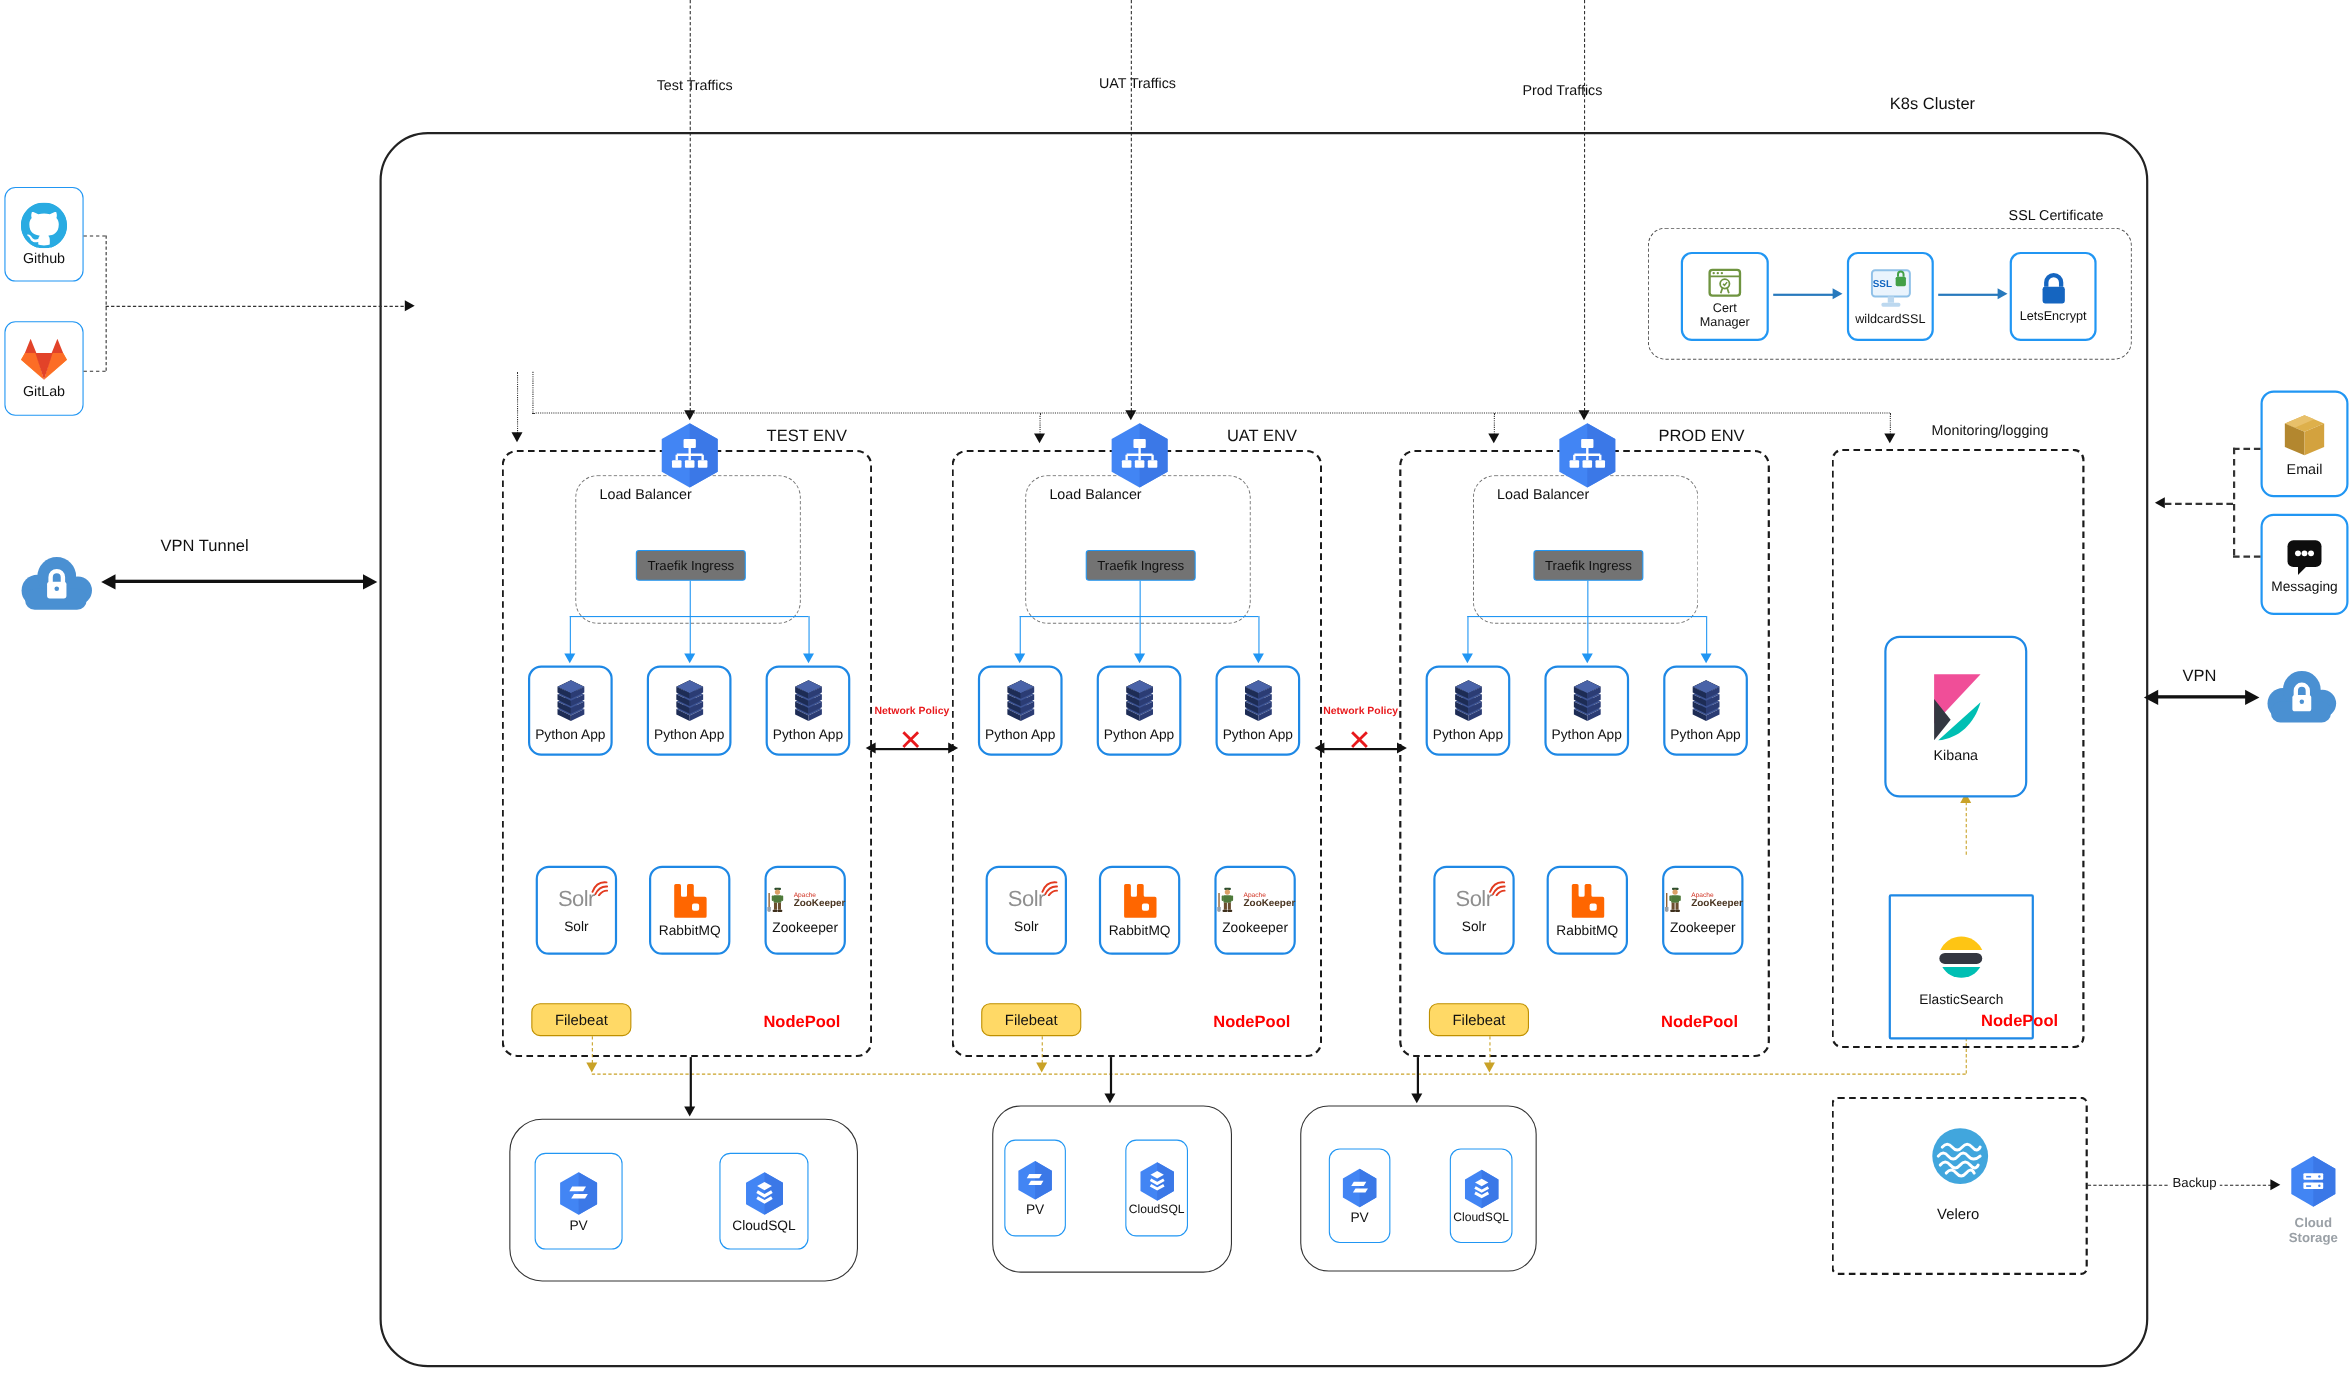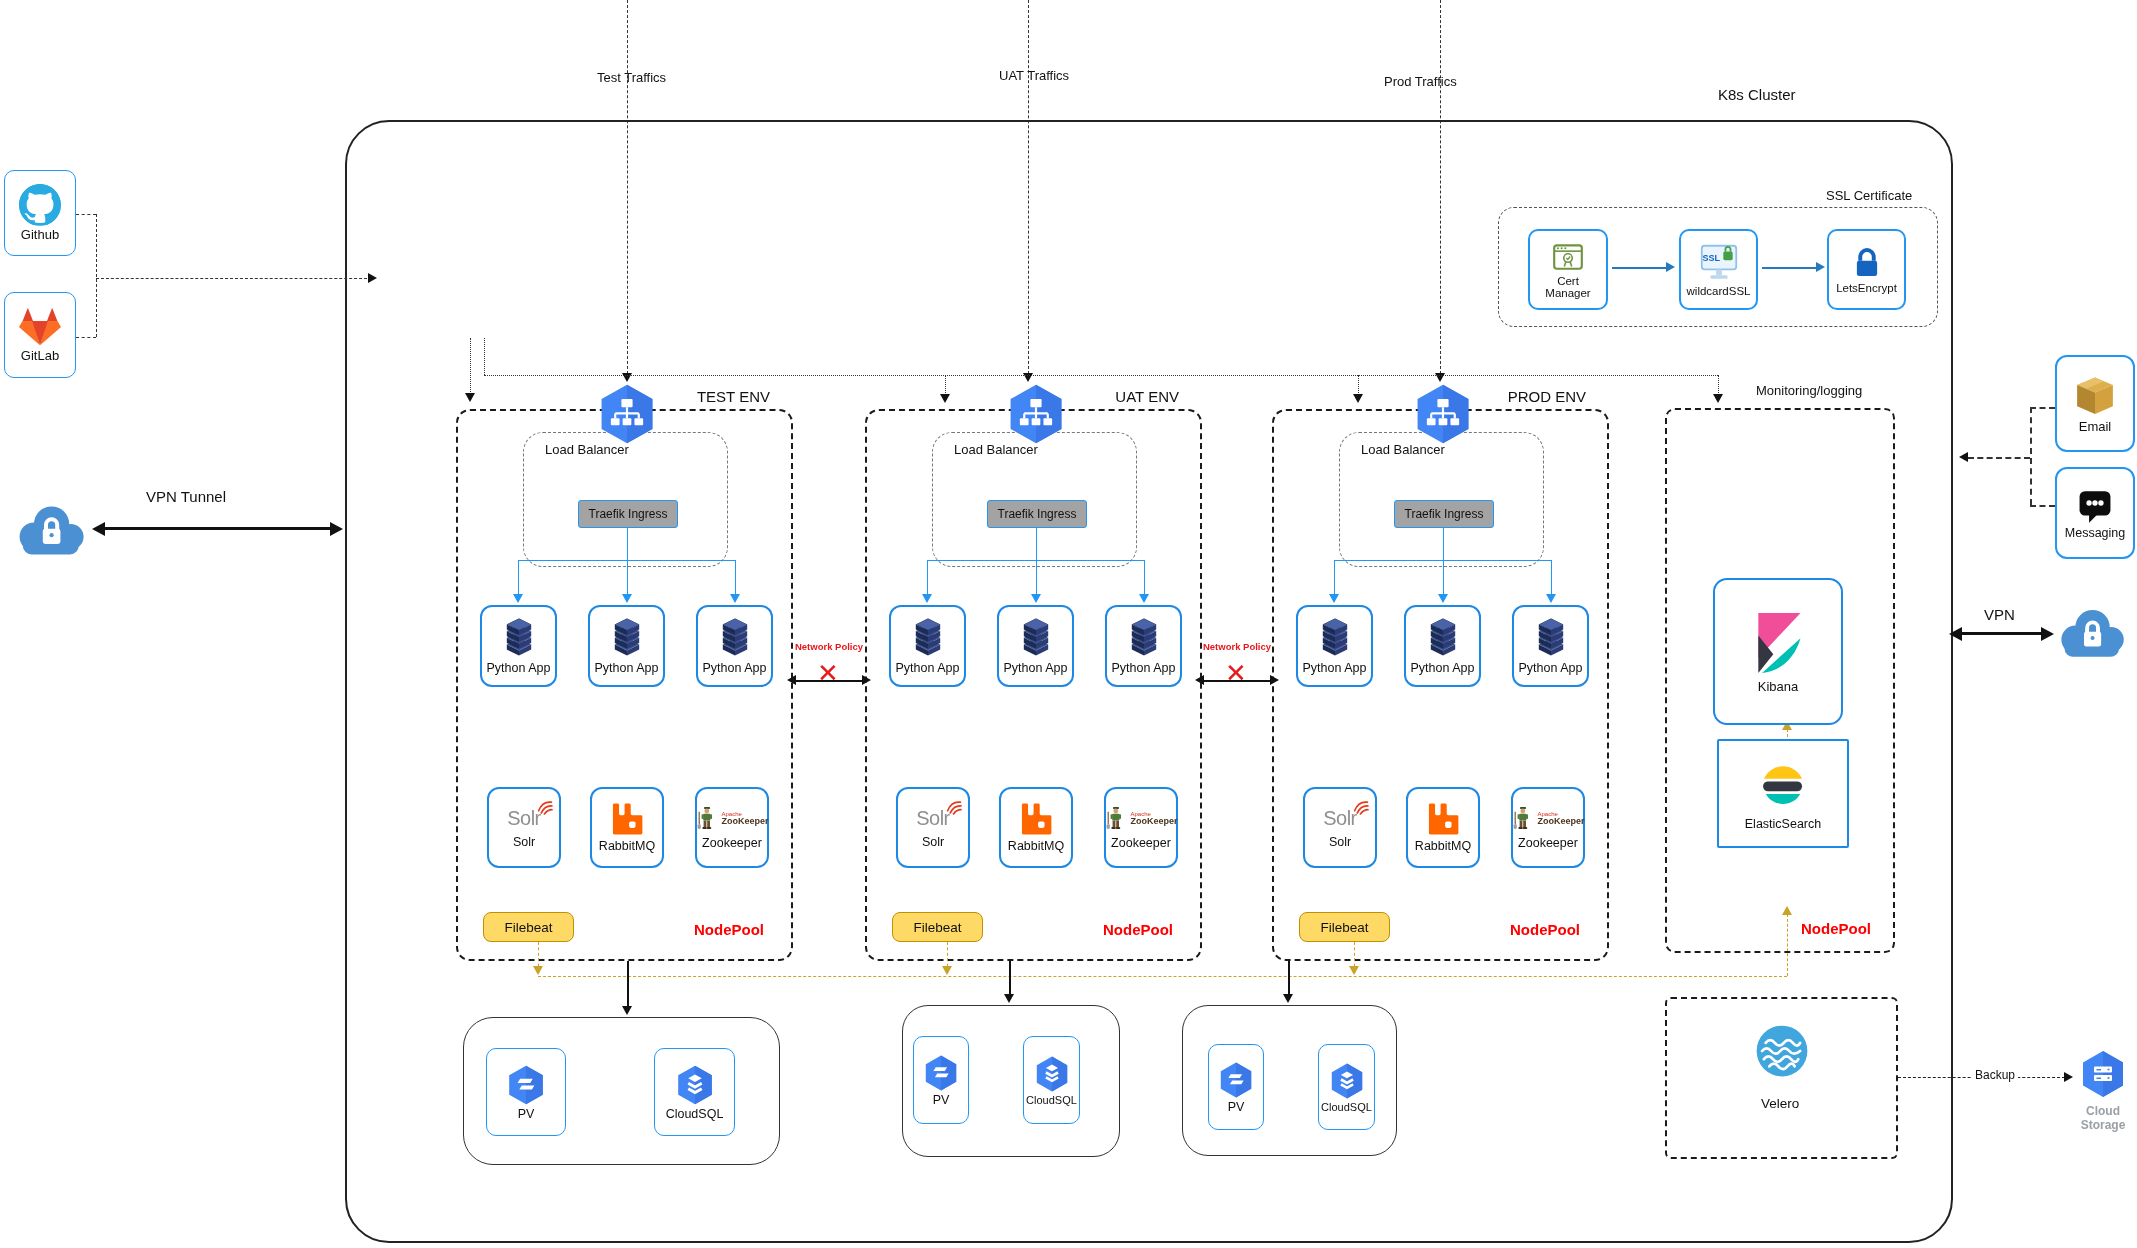--- a/index.html
+++ b/index.html
@@ -14,21 +14,21 @@
   .thinbox{position:absolute;border:1.5px solid #2196f3;border-radius:10px;background:#fff;
         display:flex;flex-direction:column;align-items:center;justify-content:center;gap:1px}
   .thinbox .cap{font-size:12.5px;text-align:center}
   
   .env{position:absolute;width:340px;height:600px}
   .env-box{position:absolute;left:0;top:34px;width:337px;height:552px;border:2.5px dashed #1a1a1a;border-radius:14px}
   .env-name{position:absolute;top:13px;right:26px;font-size:15px}
   .lb-box{position:absolute;left:67px;top:57px;width:205px;height:135px;border:1.5px dashed #777;border-radius:20px}
   .lb-cap{position:absolute;left:89px;top:67px;font-size:13px}
   .traefik{position:absolute;left:122px;top:125px;width:100px;height:28px;border:1.5px solid #2196f3;border-radius:3px;
-        font-size:12px;display:flex;align-items:center;justify-content:center;background:#a3a3a3}
+        font-size:12px;display:flex;align-items:center;justify-content:center;background:#737373}
   .hex-lb{position:absolute;left:140px;top:6px}
   .filebeat{position:absolute;left:27px;top:537px;width:91px;height:30px;background:#ffd966;border:1.5px solid #bf9000;
         border-radius:8px;display:flex;align-items:center;justify-content:center;font-size:13.5px}
   .nodepool{position:absolute;font-size:15px;font-weight:700;color:#fe0000}
   
   .ah{position:absolute;width:0;height:0}
   .ah-d{border-left:5.5px solid transparent;border-right:5.5px solid transparent;border-top:9px solid var(--c,#111)}
   .ah-u{border-left:5.5px solid transparent;border-right:5.5px solid transparent;border-bottom:9px solid var(--c,#111)}
   .ah-r{border-top:5.5px solid transparent;border-bottom:5.5px solid transparent;border-left:9px solid var(--c,#111)}
   .ah-l{border-top:5.5px solid transparent;border-bottom:5.5px solid transparent;border-right:9px solid var(--c,#111)}
@@ -580,21 +580,21 @@
   </div>
 
   <span class="t" style="left:1756px;top:383px;font-size:13px">Monitoring/logging</span>
   <div class="abs" style="left:1665px;top:408px;width:230px;height:545px;border:2.5px dashed #1a1a1a;border-radius:10px"></div>
   <div class="nbox" style="left:1713px;top:578px;width:130px;height:147px;border-radius:14px">
     <svg class="ic" width="60" height="68">
         <use href="#g-kibana"></use>
       </svg>
     <span class="cap" style="font-size:13px">Kibana</span>
   </div>
-  <div class="nbox" style="left:1717px;top:739px;width:132px;height:109px;border-radius:2px">
+  <div class="nbox" style="left:1717px;top:813px;width:132px;height:132px;border-radius:2px">
     <svg class="ic" width="58" height="58">
         <use href="#g-elastic"></use>
       </svg>
     <span class="cap">ElasticSearch</span>
   </div>
   <span class="nodepool" style="left:1801px;top:920px">NodePool</span>
 
   <div class="abs" style="left:1665px;top:997px;width:233px;height:162px;border:2.5px dashed #1a1a1a;border-radius:6px"></div>
   <svg class="abs ic" style="left:1753px;top:1022px" width="58" height="58">
       <use href="#g-velero"></use>

